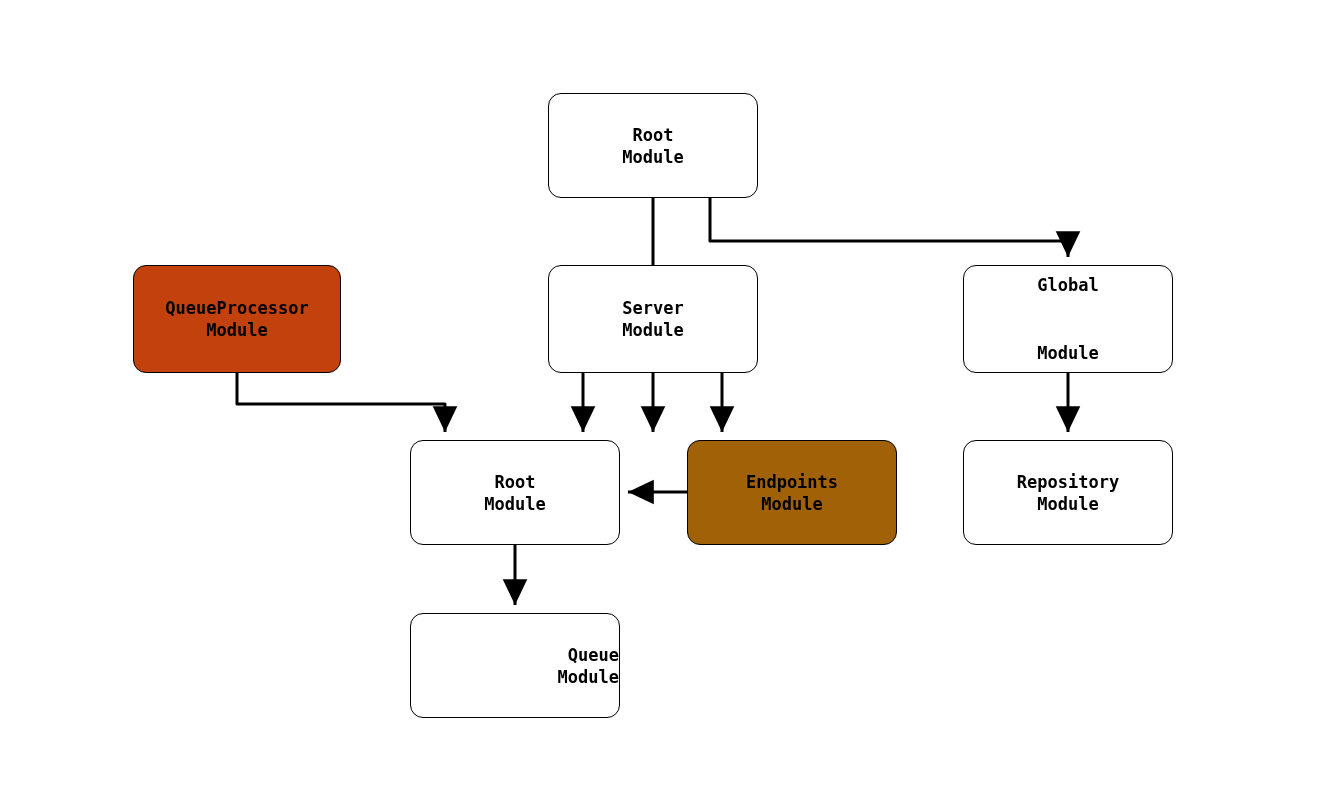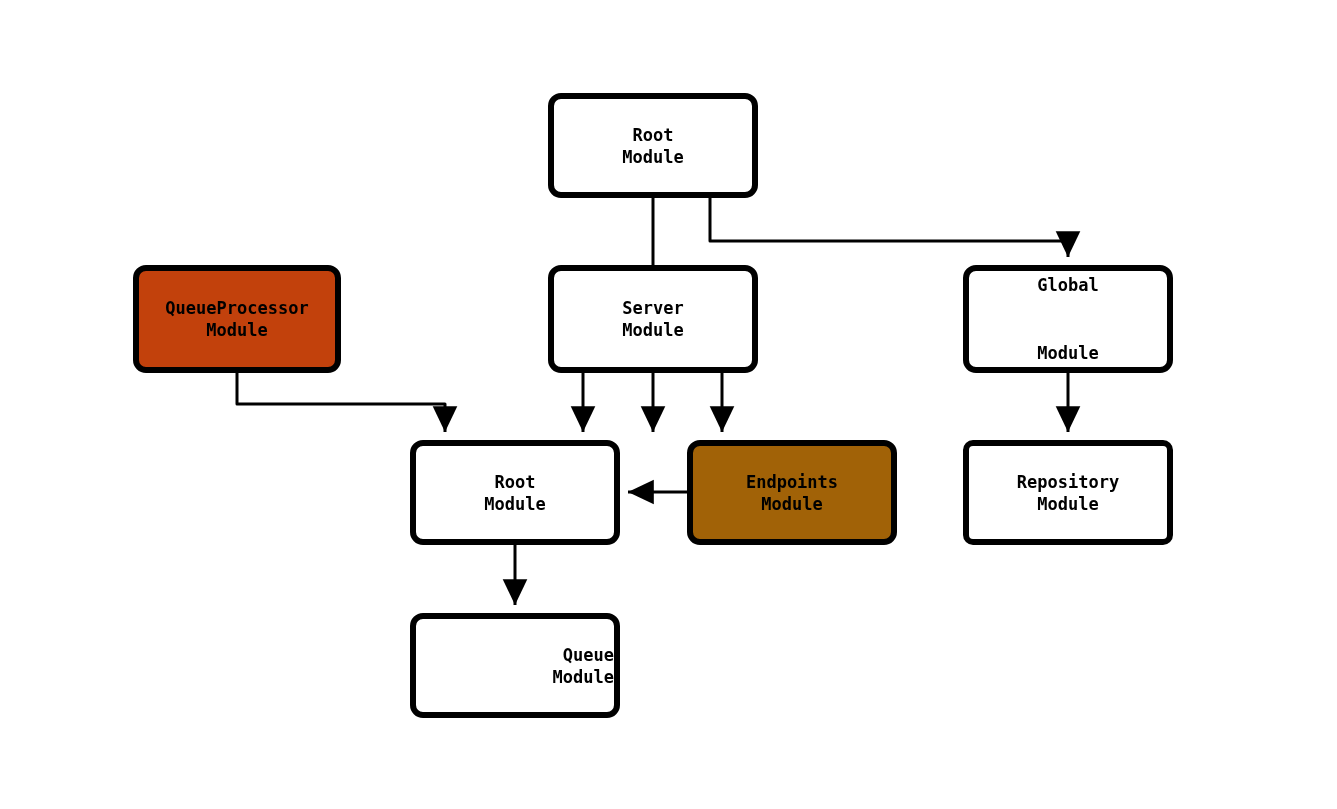--- a/index.html
+++ b/index.html
@@ -23,21 +23,21 @@
     position: absolute;
     left: 0;
     top: 0;
     width: 1337px;
     height: 809px;
   }
   .node {
     position: absolute;
     box-sizing: border-box;
     background: #ffffff;
-    border: 6px solid #a21caf;
+    border: 1px solid #a21caf;
     border-radius: 13px;
     display: flex;
     flex-direction: column;
     align-items: center;
     justify-content: center;
     z-index: 2;
   }
   .node-line {
     font-family: "DejaVu Sans Mono", "Liberation Mono", monospace;
     font-size: 17px;
@@ -90,21 +90,21 @@
         <div class="node-line" style="color: rgb(0, 0, 0);">Module</div>
       </div>
       <div class="node" style="left: 410px; top: 440px; width: 210px; height: 105px; border-color: rgb(0, 0, 0); background: rgb(255, 255, 255);">
         <div class="node-line" style="color: rgb(0, 0, 0);">Root</div>
         <div class="node-line" style="color: rgb(0, 0, 0);">Module</div>
       </div>
       <div class="node" style="left: 687px; top: 440px; width: 210px; height: 105px; border-color: rgb(0, 0, 0); background: #a16207;">
         <div class="node-line" style="color: rgb(0, 0, 0);">Endpoints</div>
         <div class="node-line" style="color: rgb(0, 0, 0);">Module</div>
       </div>
-      <div class="node" style="left: 963px; top: 440px; width: 210px; height: 105px; border-color: rgb(0, 0, 0); background: rgb(255, 255, 255); border-radius: 10px;">
+      <div class="node" style="left: 963px; top: 440px; width: 210px; height: 105px; border-color: rgb(0, 0, 0); background: rgb(255, 255, 255);">
         <div class="node-line" style="color: rgb(0, 0, 0);">Repository</div>
         <div class="node-line" style="color: rgb(0, 0, 0);">Module</div>
       </div>
       <div class="node" style="left: 410px; top: 613px; width: 210px; height: 105px; border-color: rgb(0, 0, 0); background: rgb(255, 255, 255); align-items: flex-end;">
         <div class="node-line" style="color: rgb(0, 0, 0);">Queue</div>
         <div class="node-line" style="color: rgb(0, 0, 0);">Module</div>
       </div>
     </div>
 
 </div>

